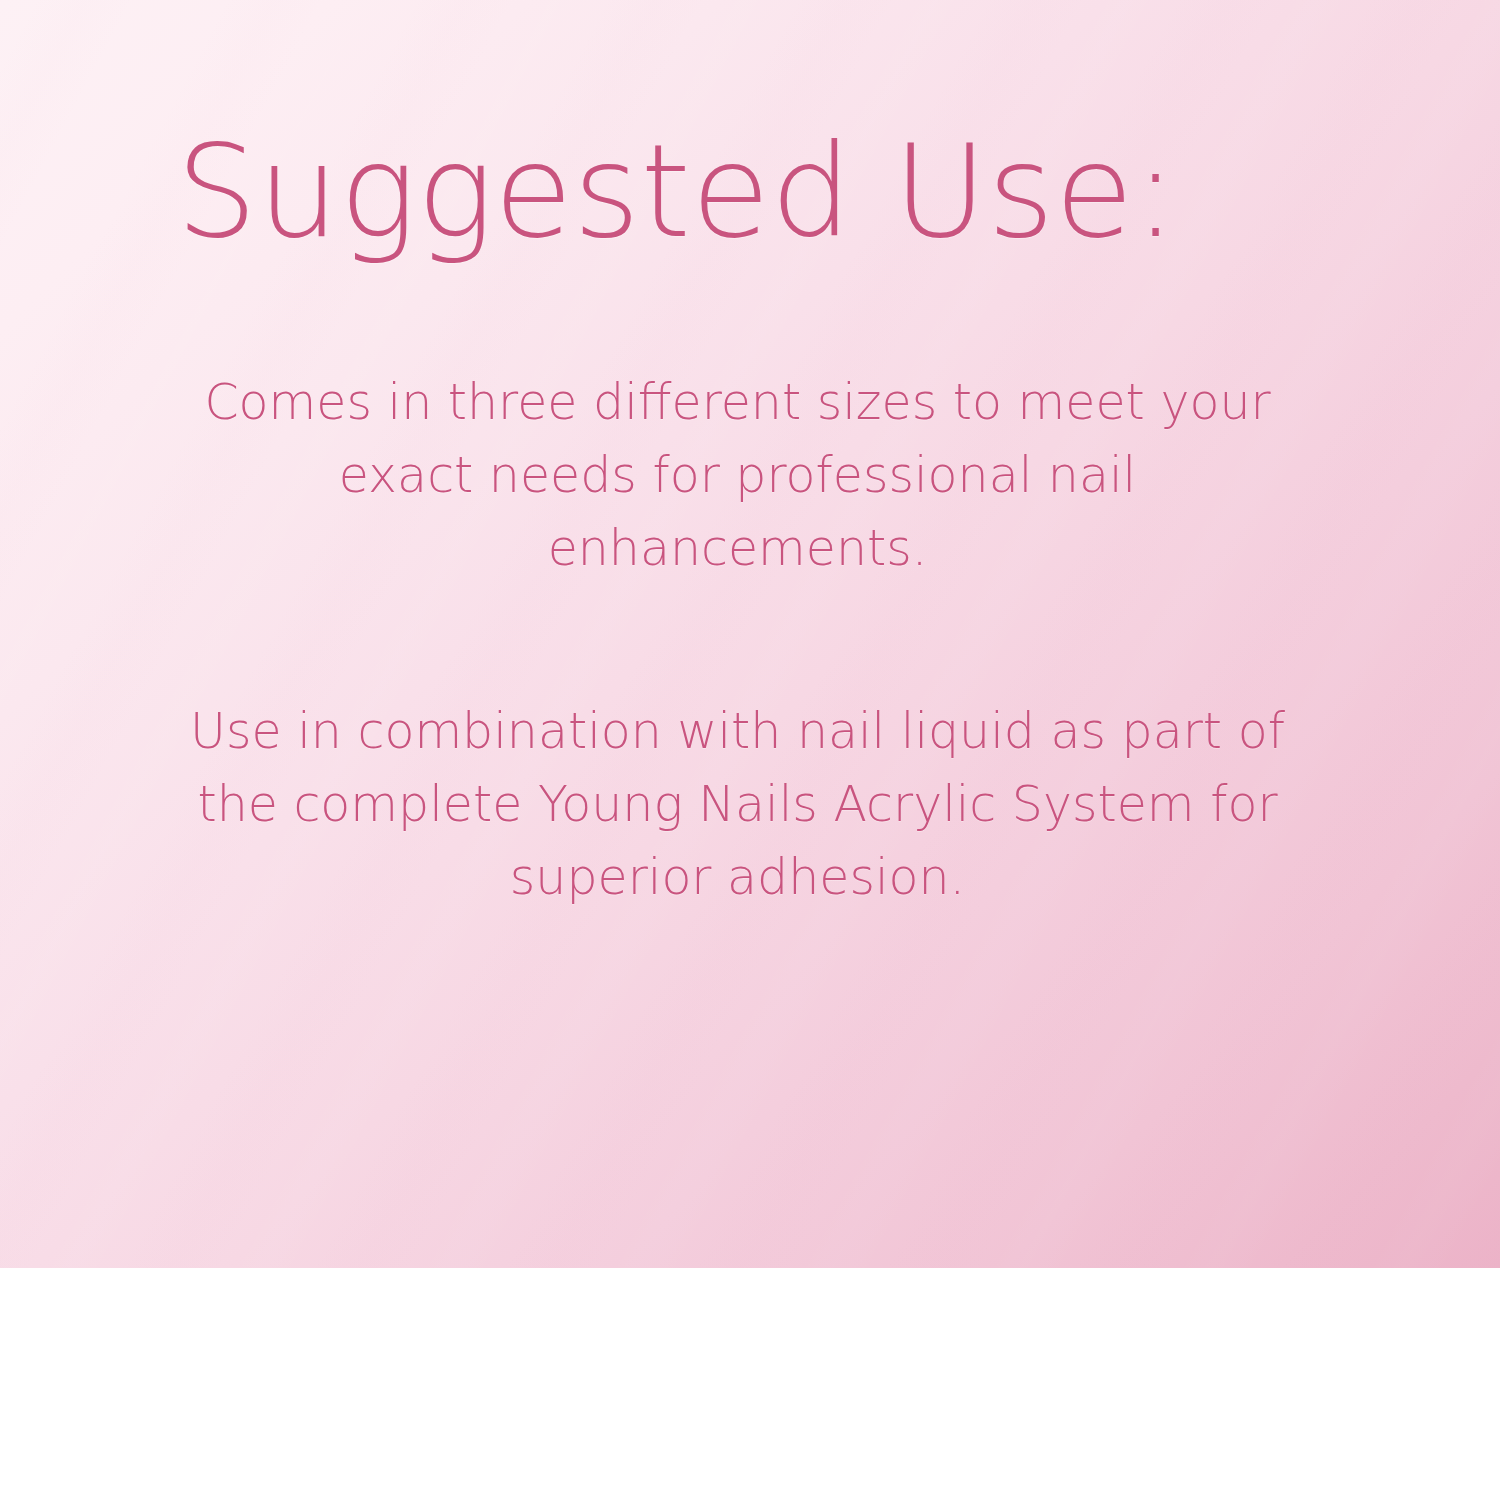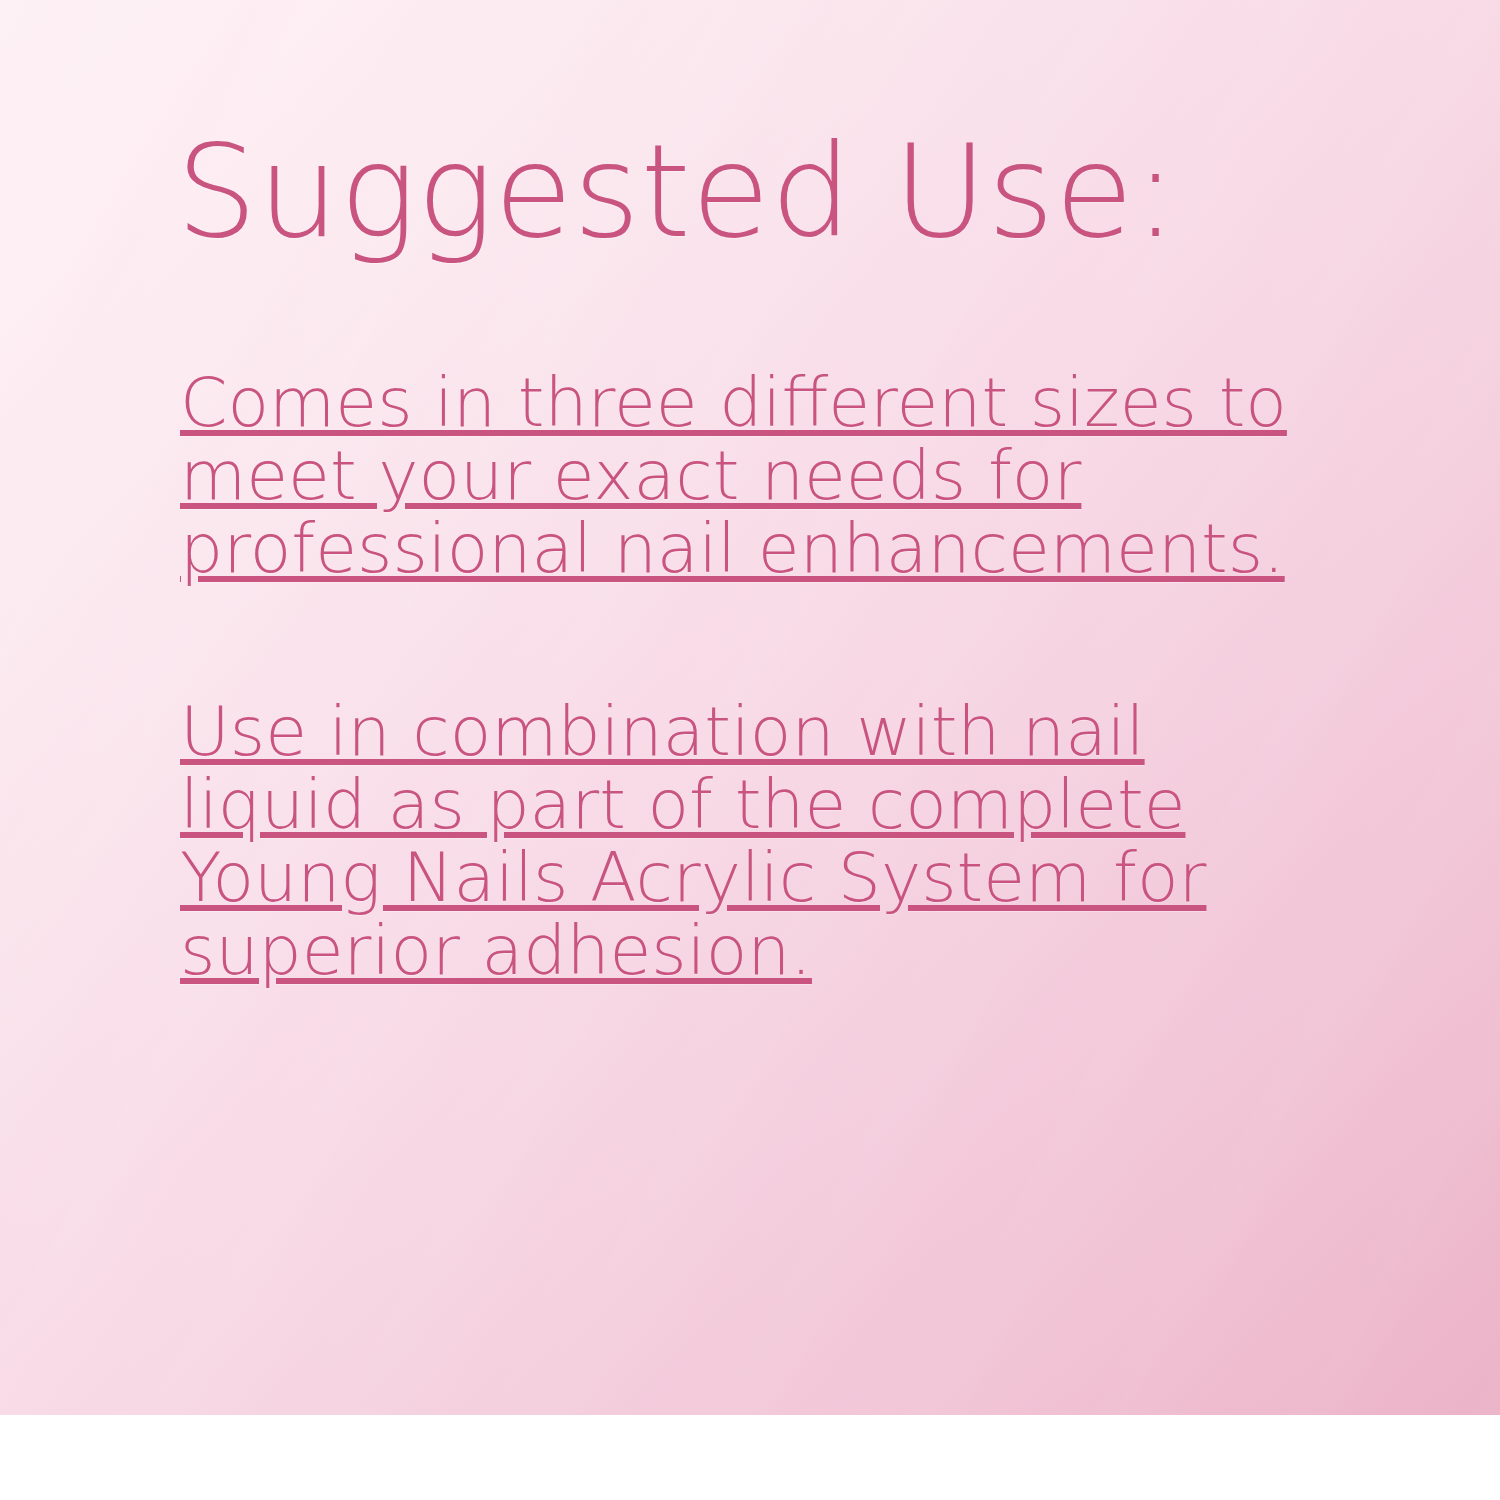--- a/index.html
+++ b/index.html
@@ -12,34 +12,35 @@
     width: 1500px;
     height: 1500px;
     overflow: hidden;
     font-family: "DejaVu Sans", sans-serif;
   }
 
   
   .panel {
     position: relative;
     width: 1500px;
-    height: 1415px;
+    height: 1268px;
     box-sizing: border-box;
     background:
       linear-gradient(135deg,
         #fdf1f5 0%,
         #fdeef3 12%,
         #fbe8ef 26%,
         #f9e0ea 40%,
         #f7d8e4 54%,
         #f4cedd 68%,
         #f1c4d5 82%,
         #eebacd 92%,
         #ecb3c8 100%);
     overflow: hidden;
+    text-align: center;
   }
 
   
   .panel::before {
     content: "";
     position: absolute;
     inset: -20%;
     pointer-events: none;
     background: repeating-linear-gradient(
       118deg,
@@ -79,26 +80,25 @@
     position: absolute;
     left: 180px;
     top: 366px;
     width: 1115px;
   }
 
   .paragraph {
     margin: 0;
     font-family: "DejaVu Sans", sans-serif;
     font-weight: 300;
-    font-size: 68px;
+    font-size: 49px;
     line-height: 73px;
     letter-spacing: 0px;
     color: #c9547f;
     text-shadow: 0 1px 0 rgba(255,255,255,0.30);
-    text-decoration: underline;
   }
 
   .paragraph + .paragraph {
     margin-top: 110px;
   }
 </style>
 </head>
 <body>
 
 <div class="panel">

